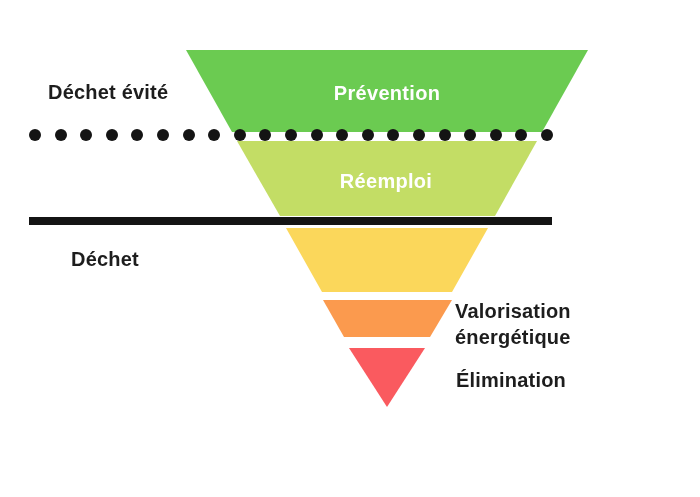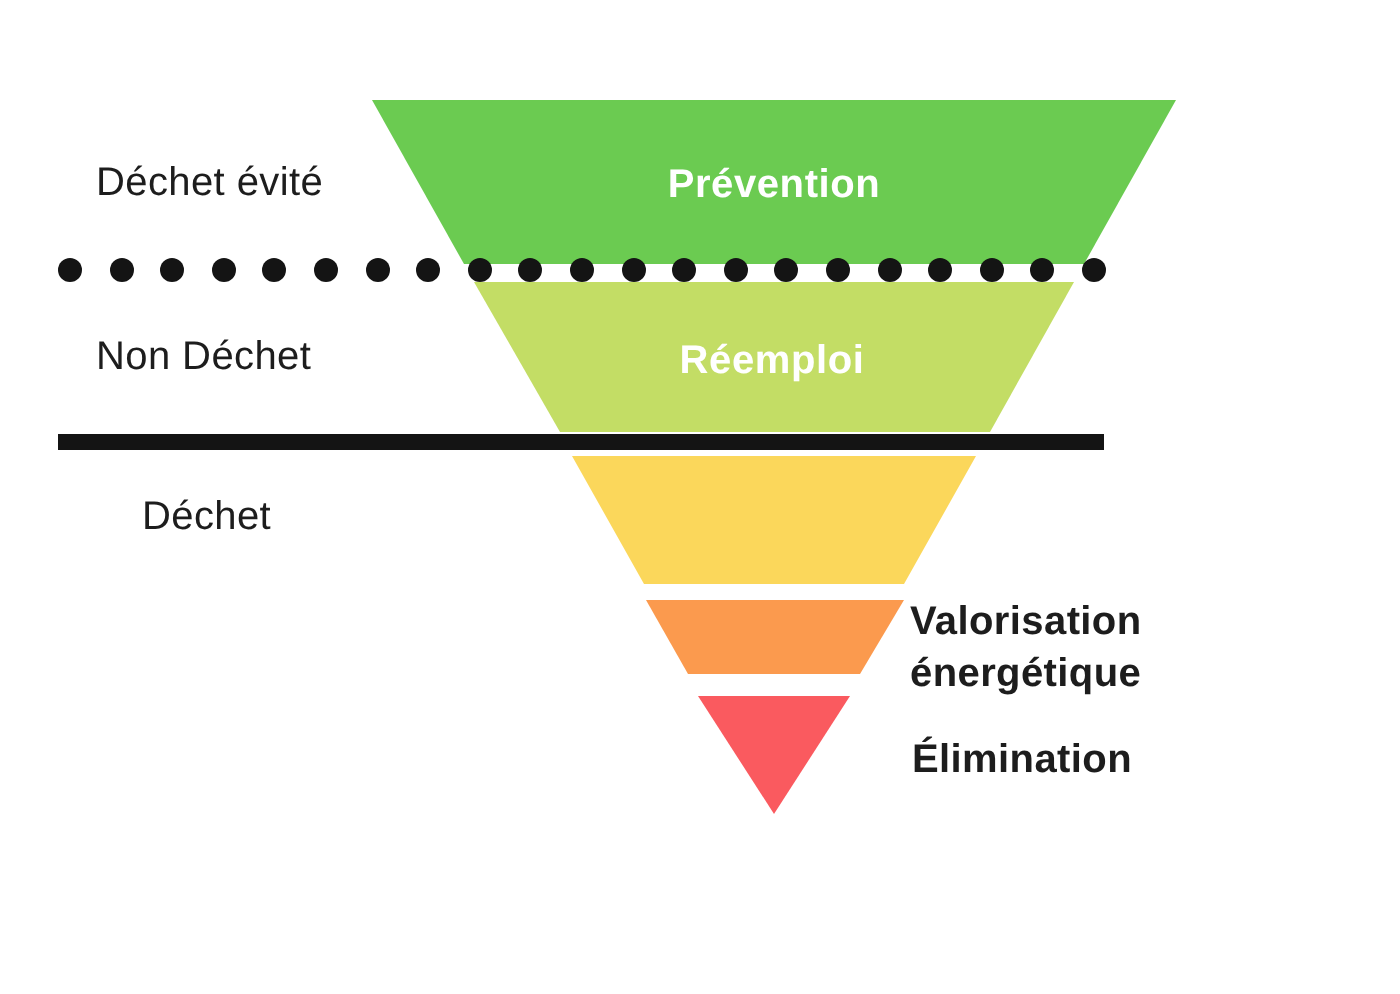--- a/index.html
+++ b/index.html
@@ -18,21 +18,21 @@
     font-size:20px;
     font-weight:700;
     letter-spacing:.3px;
     white-space:nowrap;
   }
   .zone-label{
     position:absolute;
     transform:translateY(-50%);
     color:#1d1d1d;
     font-size:20px;
-    font-weight:400;
+    font-weight:700;
     letter-spacing:.2px;
     white-space:nowrap;
   }
   .right-label{
     position:absolute;
     color:#1d1d1d;
     font-size:20px;
     font-weight:700;
     letter-spacing:.2px;
     line-height:26px;
@@ -67,21 +67,20 @@
 
   <svg class="funnel-svg" viewBox="0 0 700 497" aria-hidden="true">
     <polygon points="186,50 588,50 542,132 232,132" fill="#6bcb51"></polygon>
     <polygon points="237,141 537,141 495,216 280,216" fill="#c3dd65"></polygon>
     <polygon points="286,228 488,228 452,292 322,292" fill="#fbd75b"></polygon>
     <polygon points="323,300 452,300 430,337 344,337" fill="#fb9a4e"></polygon>
     <polygon points="349,348 425,348 387,407" fill="#fa5a5f"></polygon>
   </svg>
 
   <div class="zone-label" style="left:48px;top:92px;">Déchet évité</div>
-  <div class="zone-label" style="left:48px;top:179px;">Non Déchet</div>
   <div class="zone-label" style="left:71px;top:259px;">Déchet</div>
 
   <div class="dotted-separator">
       <span class="dot" style="background: rgb(20, 20, 20);"></span>
       <span class="dot" style="background: rgb(20, 20, 20);"></span>
       <span class="dot" style="background: rgb(20, 20, 20);"></span>
       <span class="dot" style="background: rgb(20, 20, 20);"></span>
       <span class="dot" style="background: rgb(20, 20, 20);"></span>
       <span class="dot" style="background: rgb(20, 20, 20);"></span>
       <span class="dot" style="background: rgb(20, 20, 20);"></span>

